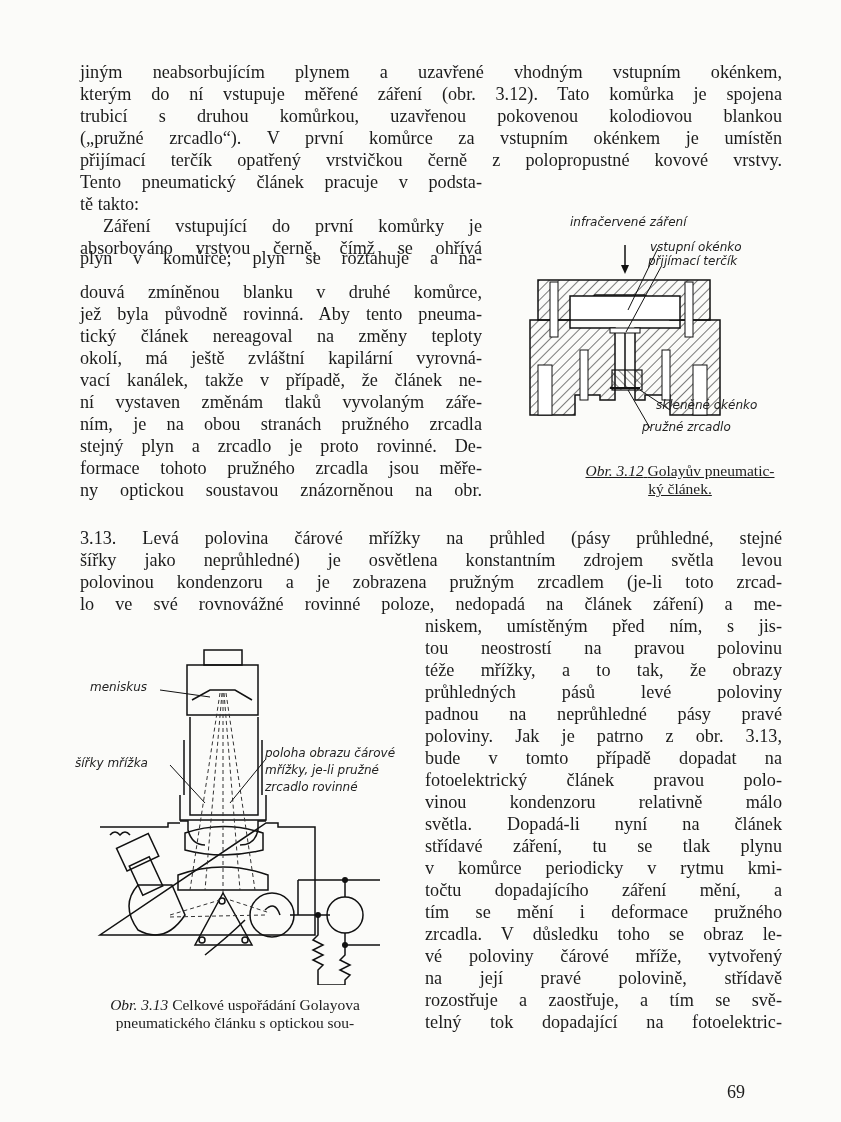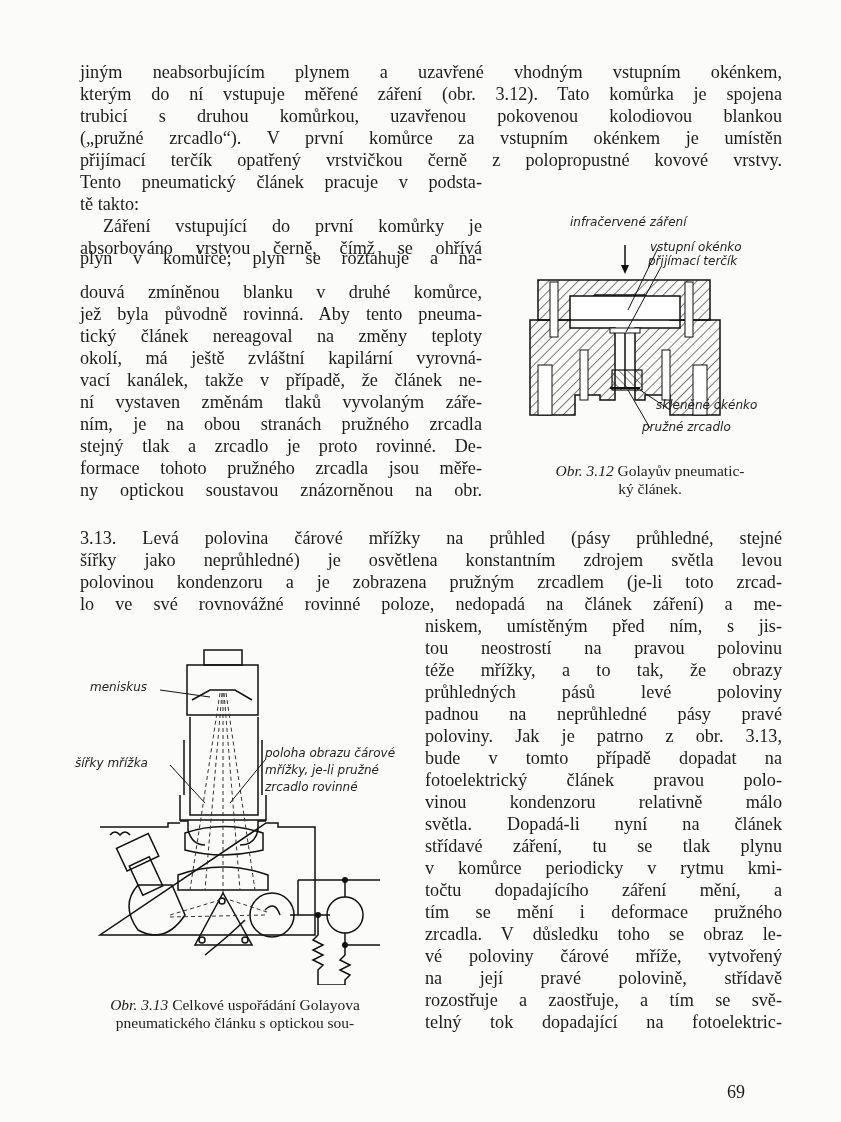--- a/index.html
+++ b/index.html
@@ -32,21 +32,21 @@
   <div class="line just" style="left:103px;top:216px;width:379px;">Záření vstupující do první komůrky je</div>
   <div class="line just" style="left:80px;top:238px;width:402px;">absorbováno vrstvou černě, čímž se ohřívá</div>
   <div class="line just" style="left:80px;top:248px;width:402px;">plyn v komůrce; plyn se roztahuje a na-</div>
   <div class="line just" style="left:80px;top:282px;width:402px;">douvá zmíněnou blanku v druhé komůrce,</div>
   <div class="line just" style="left:80px;top:304px;width:402px;">jež byla původně rovinná. Aby tento pneuma-</div>
   <div class="line just" style="left:80px;top:326px;width:402px;">tický článek nereagoval na změny teploty</div>
   <div class="line just" style="left:80px;top:348px;width:402px;">okolí, má ještě zvláštní kapilární vyrovná-</div>
   <div class="line just" style="left:80px;top:370px;width:402px;">vací kanálek, takže v případě, že článek ne-</div>
   <div class="line just" style="left:80px;top:392px;width:402px;">ní vystaven změnám tlaků vyvolaným záře-</div>
   <div class="line just" style="left:80px;top:414px;width:402px;">ním, je na obou stranách pružného zrcadla</div>
-  <div class="line just" style="left:80px;top:436px;width:402px;">stejný tlak a zrcadlo je proto rovinné. De-</div>
+  <div class="line just" style="left:80px;top:436px;width:402px;">stejný plyn a zrcadlo je proto rovinné. De-</div>
   <div class="line just" style="left:80px;top:458px;width:402px;">formace tohoto pružného zrcadla jsou měře-</div>
   <div class="line just" style="left:80px;top:480px;width:402px;">ny optickou soustavou znázorněnou na obr.</div>
 </div>
 
 <div>
   <svg style="left:500px;top:210px;" width="290" height="240" viewBox="0 0 290 240">
     <defs>
       <pattern id="hatch" width="7" height="7" patternUnits="userSpaceOnUse" patternTransform="rotate(45)">
         <line x1="0" y1="0" x2="0" y2="7" stroke="#222" stroke-width="1.2"></line>
       </pattern>
@@ -80,21 +80,21 @@
     <line x1="158" y1="38" x2="128" y2="100" stroke="#111" stroke-width="1"></line>
     <line x1="162" y1="55" x2="126" y2="122" stroke="#111" stroke-width="1"></line>
     <line x1="170" y1="200" x2="140" y2="180" stroke="#111" stroke-width="1"></line>
     <line x1="150" y1="218" x2="128" y2="180" stroke="#111" stroke-width="1"></line>
   </svg>
   <div class="lbl" style="left:570px;top:215px;">infračervené záření</div>
   <div class="lbl" style="left:650px;top:240px;">vstupní okénko</div>
   <div class="lbl" style="left:648px;top:254px;">přijímací terčík</div>
   <div class="lbl" style="left:656px;top:398px;">skleněné okénko</div>
   <div class="lbl" style="left:642px;top:420px;">pružné zrcadlo</div>
-  <div class="cap" style="left:510px;top:462px;width:280px;">
+  <div class="cap" style="left:540px;top:462px;width:280px;text-decoration:underline;">
     <div><i>Obr. 3.12</i> <span>Golayův pneumatic-</span></div>
     <div>ký článek.</div>
   </div>
 </div>
 
 <div>
   <div class="line just" style="left:80px;top:528px;width:702px;">3.13. Levá polovina čárové mřížky na průhled (pásy průhledné, stejné</div>
   <div class="line just" style="left:80px;top:550px;width:702px;">šířky jako neprůhledné) je osvětlena konstantním zdrojem světla levou</div>
   <div class="line just" style="left:80px;top:572px;width:702px;">polovinou kondenzoru a je zobrazena pružným zrcadlem (je-li toto zrcad-</div>
   <div class="line just" style="left:80px;top:594px;width:702px;">lo ve své rovnovážné rovinné poloze, nedopadá na článek záření) a me-</div>

